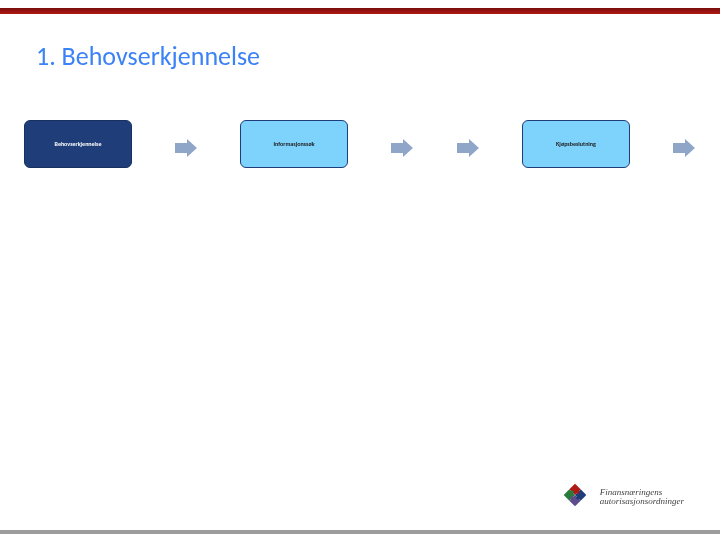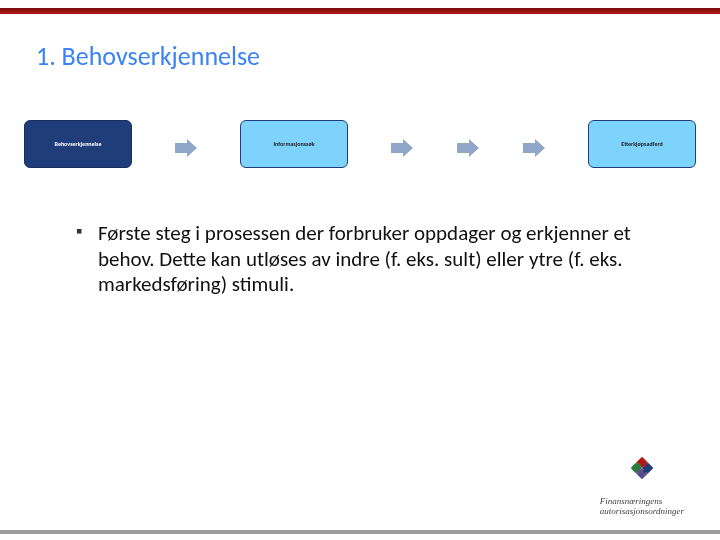--- a/index.html
+++ b/index.html
@@ -92,21 +92,20 @@
     font-size: 18px;
     color: #333;
   }
   .logo {
     position: absolute;
     right: 36px;
     bottom: 24px;
     display: flex;
     align-items: center;
     gap: 8px;
-    flex-direction: column;
   }
   .logo-text {
     font-size: 9px;
     line-height: 1.05;
     color: #444;
     text-align: left;
     font-style: italic;
     font-family: Georgia, 'Times New Roman', serif;
   }
   .bottombar {
@@ -140,34 +139,31 @@
   <div class="arrow">
     <svg width="22" height="18" viewBox="0 0 22 18">
         <polygon points="0,4 12,4 12,0 22,9 12,18 12,14 0,14" fill="#8fa6c9"></polygon>
       </svg>
   </div>
   <div class="arrow">
     <svg width="22" height="18" viewBox="0 0 22 18">
         <polygon points="0,4 12,4 12,0 22,9 12,18 12,14 0,14" fill="#8fa6c9"></polygon>
       </svg>
   </div>
+  <div class="stage inactive">
+    <span>Kjøpsbeslutning</span>
+  </div>
   <div class="arrow">
     <svg width="22" height="18" viewBox="0 0 22 18">
         <polygon points="0,4 12,4 12,0 22,9 12,18 12,14 0,14" fill="#8fa6c9"></polygon>
       </svg>
   </div>
-  <div class="stage inactive">
-    <span>Etterkjøpsadferd</span>
-  </div>
 </div>
 
 <ul class="bullets">
-  <li>
-    <span>Første steg i prosessen der forbruker oppdager og erkjenner et behov. Dette kan utløses av indre (f. eks. sult) eller ytre (f. eks. markedsføring) stimuli.</span>
-  </li>
 </ul>
 
 <div class="logo">
   <span>
     <svg width="34" height="34" viewBox="0 0 34 34">
       <g transform="rotate(45 17 17)">
         <rect x="9" y="9" width="8" height="8" fill="#b01914"></rect>
         <rect x="17" y="9" width="8" height="8" fill="#1f3e79"></rect>
         <rect x="9" y="17" width="8" height="8" fill="#2a7a3d"></rect>
         <rect x="17" y="17" width="8" height="8" fill="#5c4c8c"></rect>

